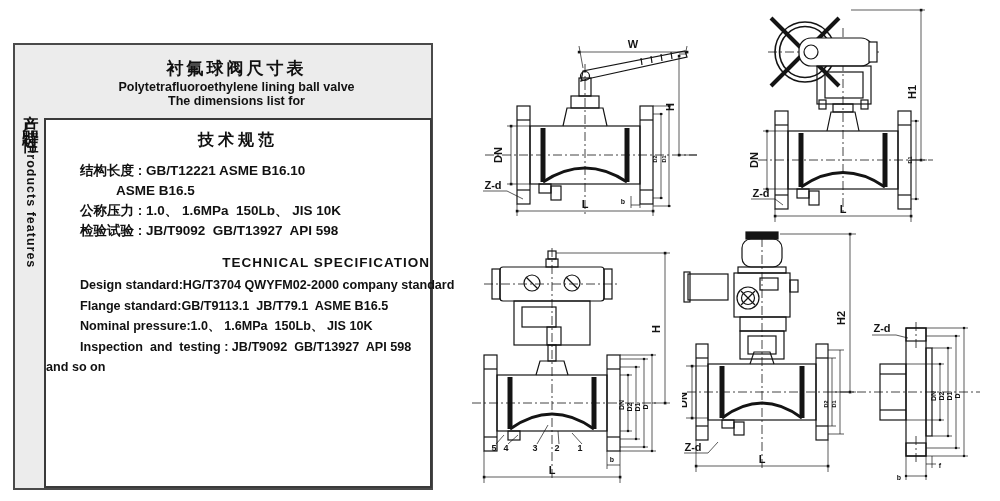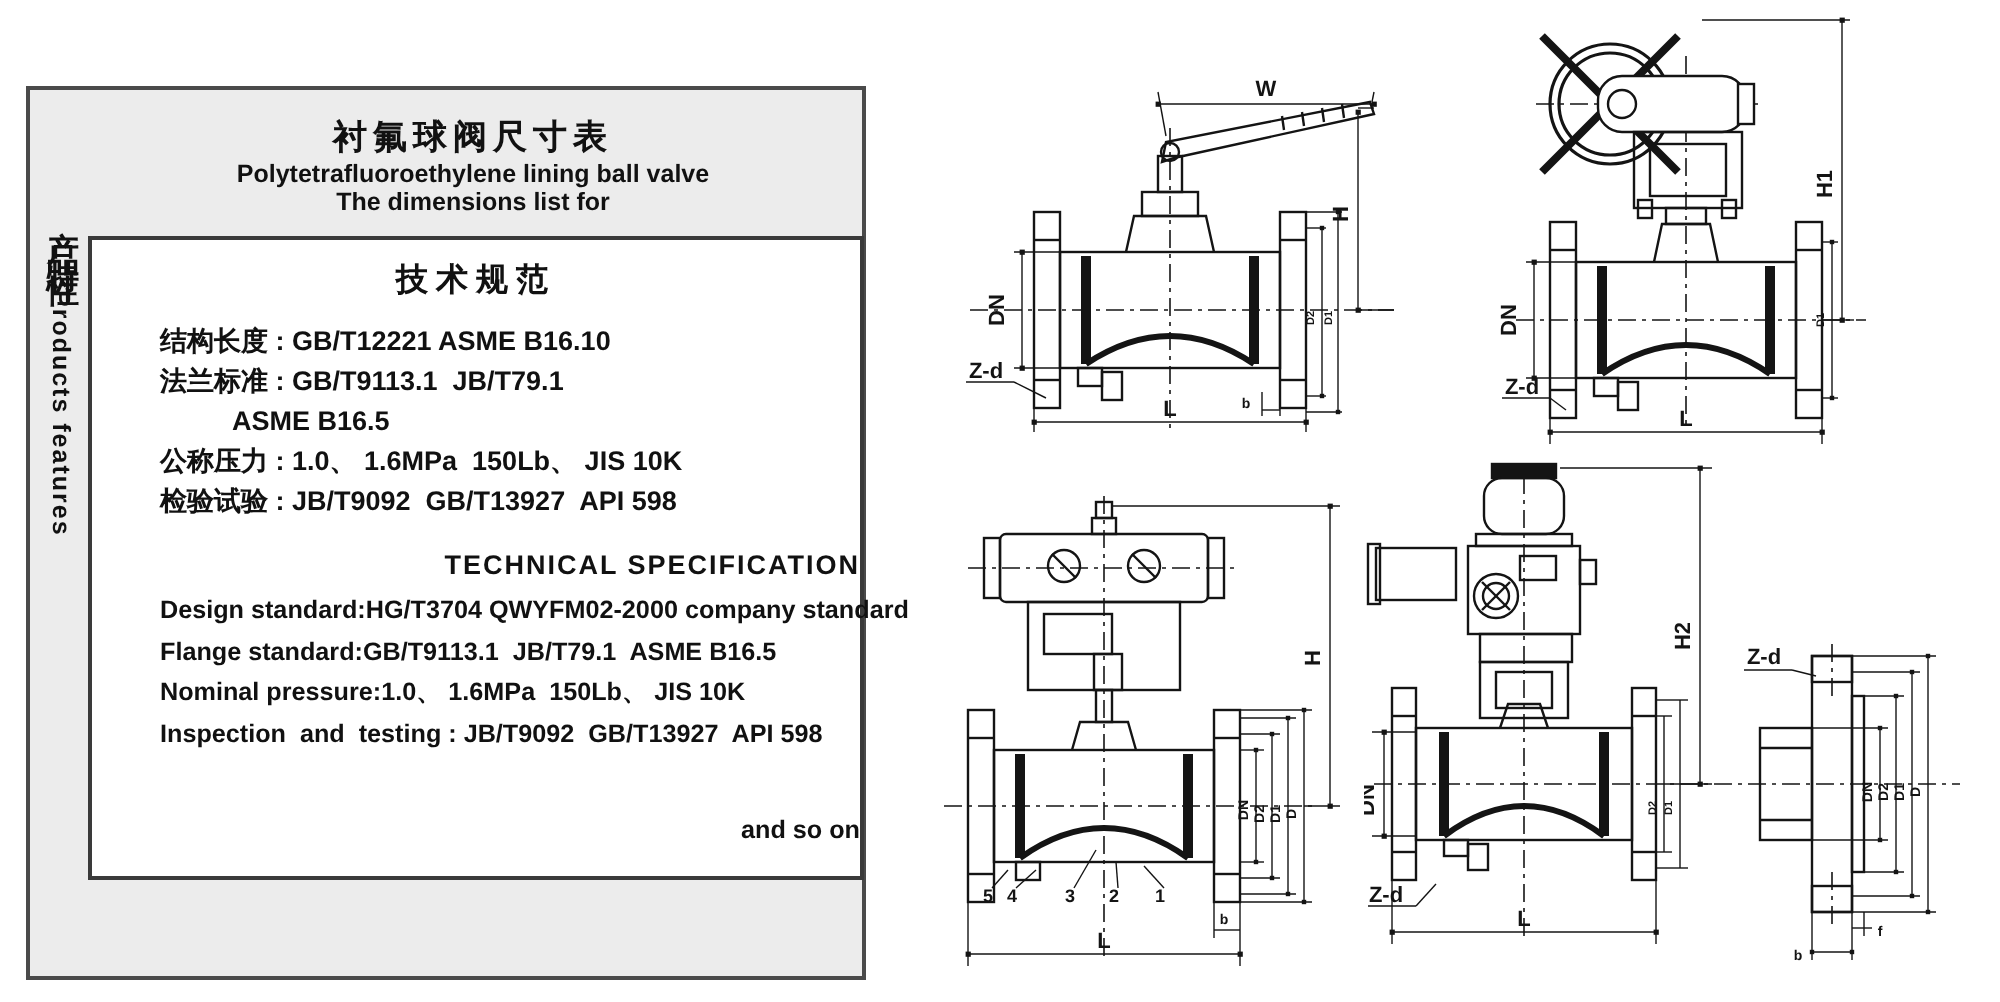--- a/index.html
+++ b/index.html
@@ -10,28 +10,28 @@
   .outer-box{position:absolute;left:13px;top:43px;width:420px;height:447px;background:#ececec;
              border:2px solid #4a4a4a;box-sizing:border-box;}
   .sidebar{position:absolute;left:0;top:0;bottom:0;width:31px;display:flex;justify-content:center;
            padding-top:58px;box-sizing:border-box;border-right:0;}
   .sidebar-text{writing-mode:vertical-rl;text-orientation:mixed;font-weight:bold;line-height:1;}
   .sidebar-text .cn{font-size:16px;letter-spacing:7px;}
   .sidebar-text .en{font-size:12.5px;letter-spacing:1px;margin-top:10px;}
   .title-block{position:absolute;left:31px;top:12px;right:4px;text-align:center;}
   .title-cn{font-size:17px;font-weight:bold;letter-spacing:3px;}
   .title-en{font-size:12.5px;font-weight:600;line-height:1.12;}
-  .inner-box{position:absolute;left:29px;top:73px;width:388px;height:322px;background:#fff;
+  .inner-box{position:absolute;left:29px;top:73px;width:388px;height:370px;background:#fff;
              border:2px solid #3a3a3a;box-sizing:border-box;padding-top:6px;}
   .cn-heading{text-align:center;font-size:16px;font-weight:bold;letter-spacing:4px;margin:4px 0 10px;}
   .spec-cn-line{font-size:13.5px;font-weight:bold;padding-left:34px;line-height:20px;white-space:pre;}
   .spec-cn-line.indent{padding-left:70px;}
   .en-heading{text-align:right;font-size:13.5px;font-weight:bold;letter-spacing:1px;margin:14px 0 5px;}
   .spec-en-line{font-size:12.6px;font-weight:600;padding-left:34px;line-height:20.5px;white-space:pre;}
-  .spec-en-line.center{text-align:right;padding-left:0;margin-top:28px;}
+  .spec-en-line.center{text-align:left;padding-left:0;}
 
   
   .drawing{position:absolute;}
   svg text{font-family:"Liberation Sans",sans-serif;fill:#141414;stroke:none;font-weight:600;}
   .dim{font-size:11px;}
   .dim-sm{font-size:7px;}
   .dim-xs{font-size:5.5px;}
   .part-no{font-size:9px;}
 </style>
 </head>
@@ -49,21 +49,20 @@
 
     <div class="title-block">
       <div class="title-cn">衬氟球阀尺寸表</div>
       <div class="title-en">Polytetrafluoroethylene lining ball valve</div>
       <div class="title-en">The dimensions list for</div>
     </div>
 
     <div class="inner-box">
       <div class="cn-heading">技术规范</div>
       <div class="spec-cn-line">结构长度 : GB/T12221 ASME B16.10</div>
-      <div class="spec-cn-line">法兰标准 : GB/T9113.1  JB/T79.1</div>
       <div class="spec-cn-line indent">ASME B16.5</div>
       <div class="spec-cn-line">公称压力 : 1.0、 1.6MPa  150Lb、 JIS 10K</div>
       <div class="spec-cn-line">检验试验 : JB/T9092  GB/T13927  API 598</div>
 
       <div class="en-heading">TECHNICAL SPECIFICATION</div>
       <div class="spec-en-line">Design standard:HG/T3704 QWYFM02-2000 company standard</div>
       <div class="spec-en-line">Flange standard:GB/T9113.1  JB/T79.1  ASME B16.5</div>
       <div class="spec-en-line">Nominal pressure:1.0、 1.6MPa  150Lb、 JIS 10K</div>
       <div class="spec-en-line">Inspection  and  testing : JB/T9092  GB/T13927  API 598</div>
       <div class="spec-en-line center">and so on</div>

